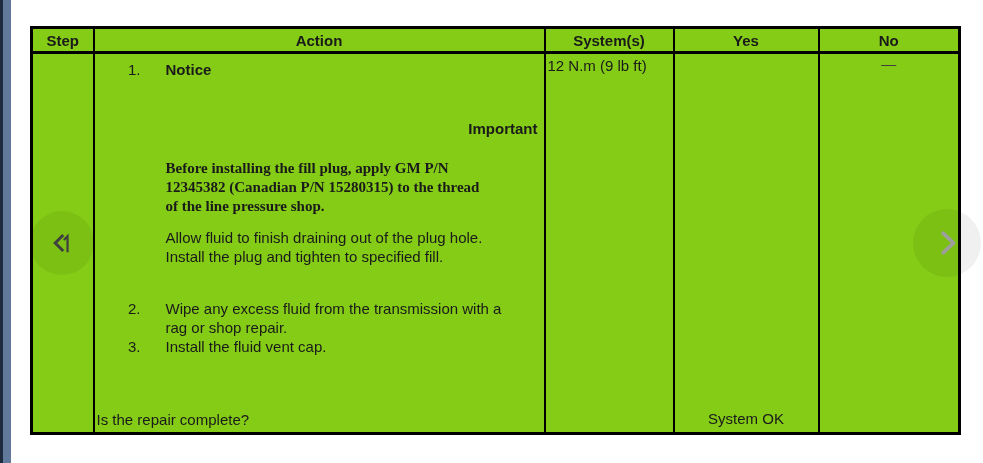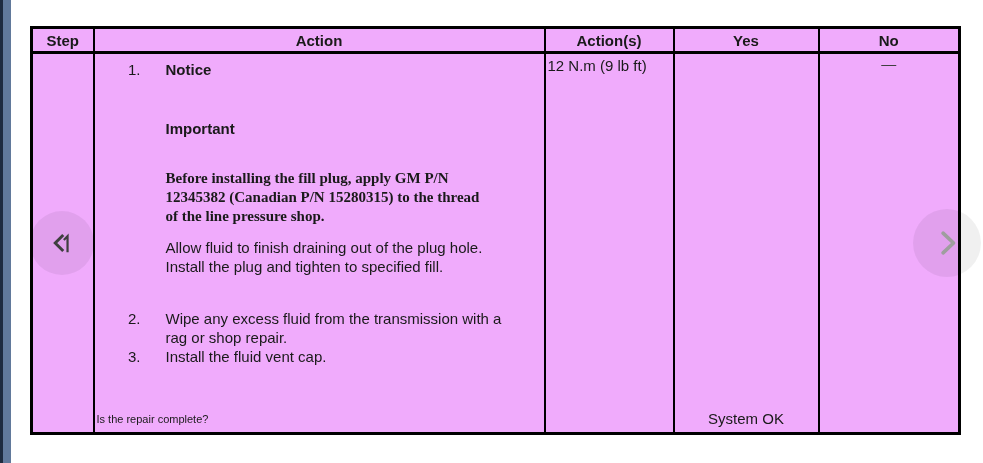--- a/index.html
+++ b/index.html
@@ -26,21 +26,21 @@
   
   .doc-table-wrap {
     position: absolute;
     left: 30px; top: 26px;
     z-index: 1;
   }
   table.doc-table {
     border-collapse: collapse;
     table-layout: fixed;
     width: 928px;
-    background: #f0abfc;
+    background: #84cc16;
   }
   table.doc-table th, table.doc-table td {
     border: 2px solid #000000;
     font-size: 15px;
     line-height: 19px;
     vertical-align: top;
     overflow: hidden;
   }
   table.doc-table { border: 3px solid #000000; }
   table.doc-table thead th {
@@ -59,28 +59,28 @@
   td.yes-cell { position: relative; border-radius: 14px; }
   td.no-cell  { vertical-align: middle; text-align: center; color: #3f3f3f; font-size: 16px; }
 
   .list { padding: 6px 6px 0 0; }
   .item { display: flex; }
   .item .num { width: 46px; text-align: right; flex: none; }
   .item .txt { flex: 1; padding-left: 25px; }
   .b { font-weight: bold; }
 
   .notice-title   { margin-bottom: 40px; }
-  .important-lbl  { margin-bottom: 31px; }
+  .important-lbl  { margin-bottom: 21px; text-align: right; }
   .bold-para      { margin-bottom: 12px; font-family: Liberation Serif, serif; }
   .item-2         { margin-top: 33px; }
 
   .question {
     position: absolute;
     left: 2px; bottom: 3px;
-    font-size: 11px;
+    font-size: 15px;
     white-space: nowrap;
   }
   .yes-status {
     position: absolute;
     left: 0; bottom: 4px;
     width: 100%;
     text-align: center;
     font-size: 15px;
   }
 
@@ -110,21 +110,21 @@
       <col style="width:62px">
       <col style="width:451px">
       <col style="width:129px">
       <col style="width:145px">
       <col style="width:141px">
     </colgroup>
     <thead>
       <tr>
         <th>Step</th>
         <th>Action</th>
-        <th>Action(s)</th>
+        <th>System(s)</th>
         <th>Yes</th>
         <th>No</th>
       </tr>
     </thead>
     <tbody>
       <tr class="body-row">
         <td class="step-cell"></td>
         <td class="action-cell">
           <div class="list">
             <div class="item">

